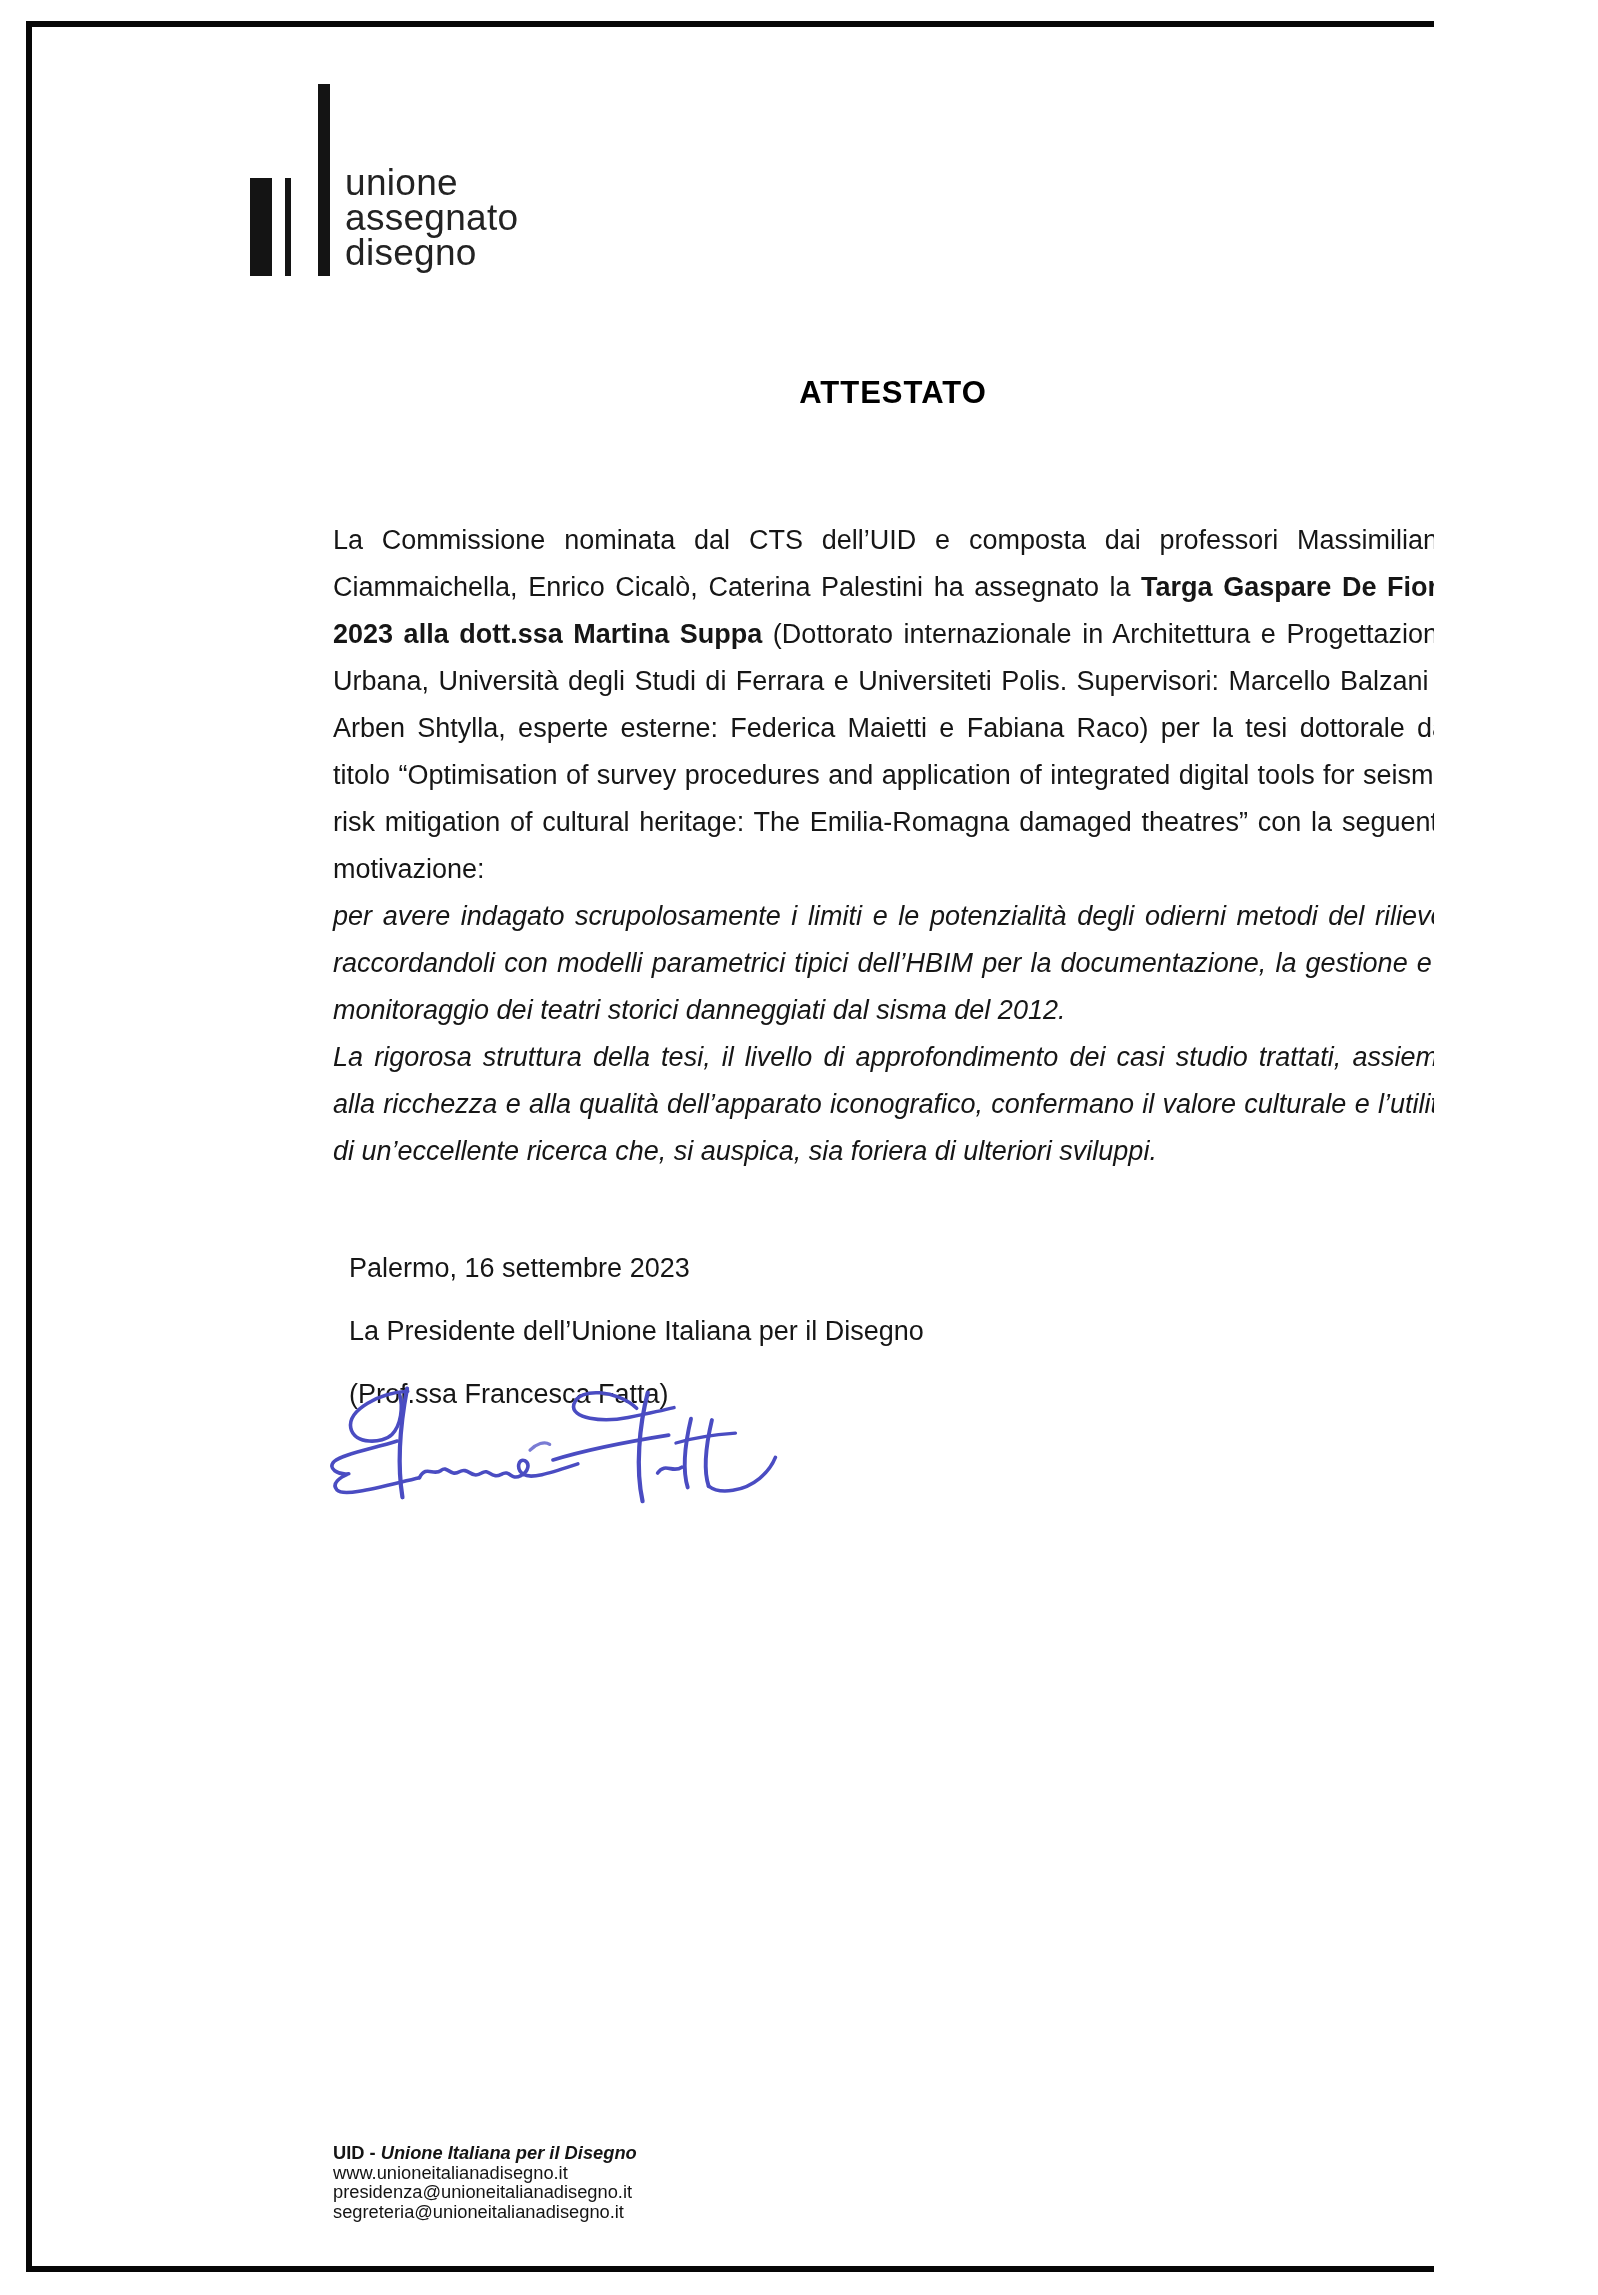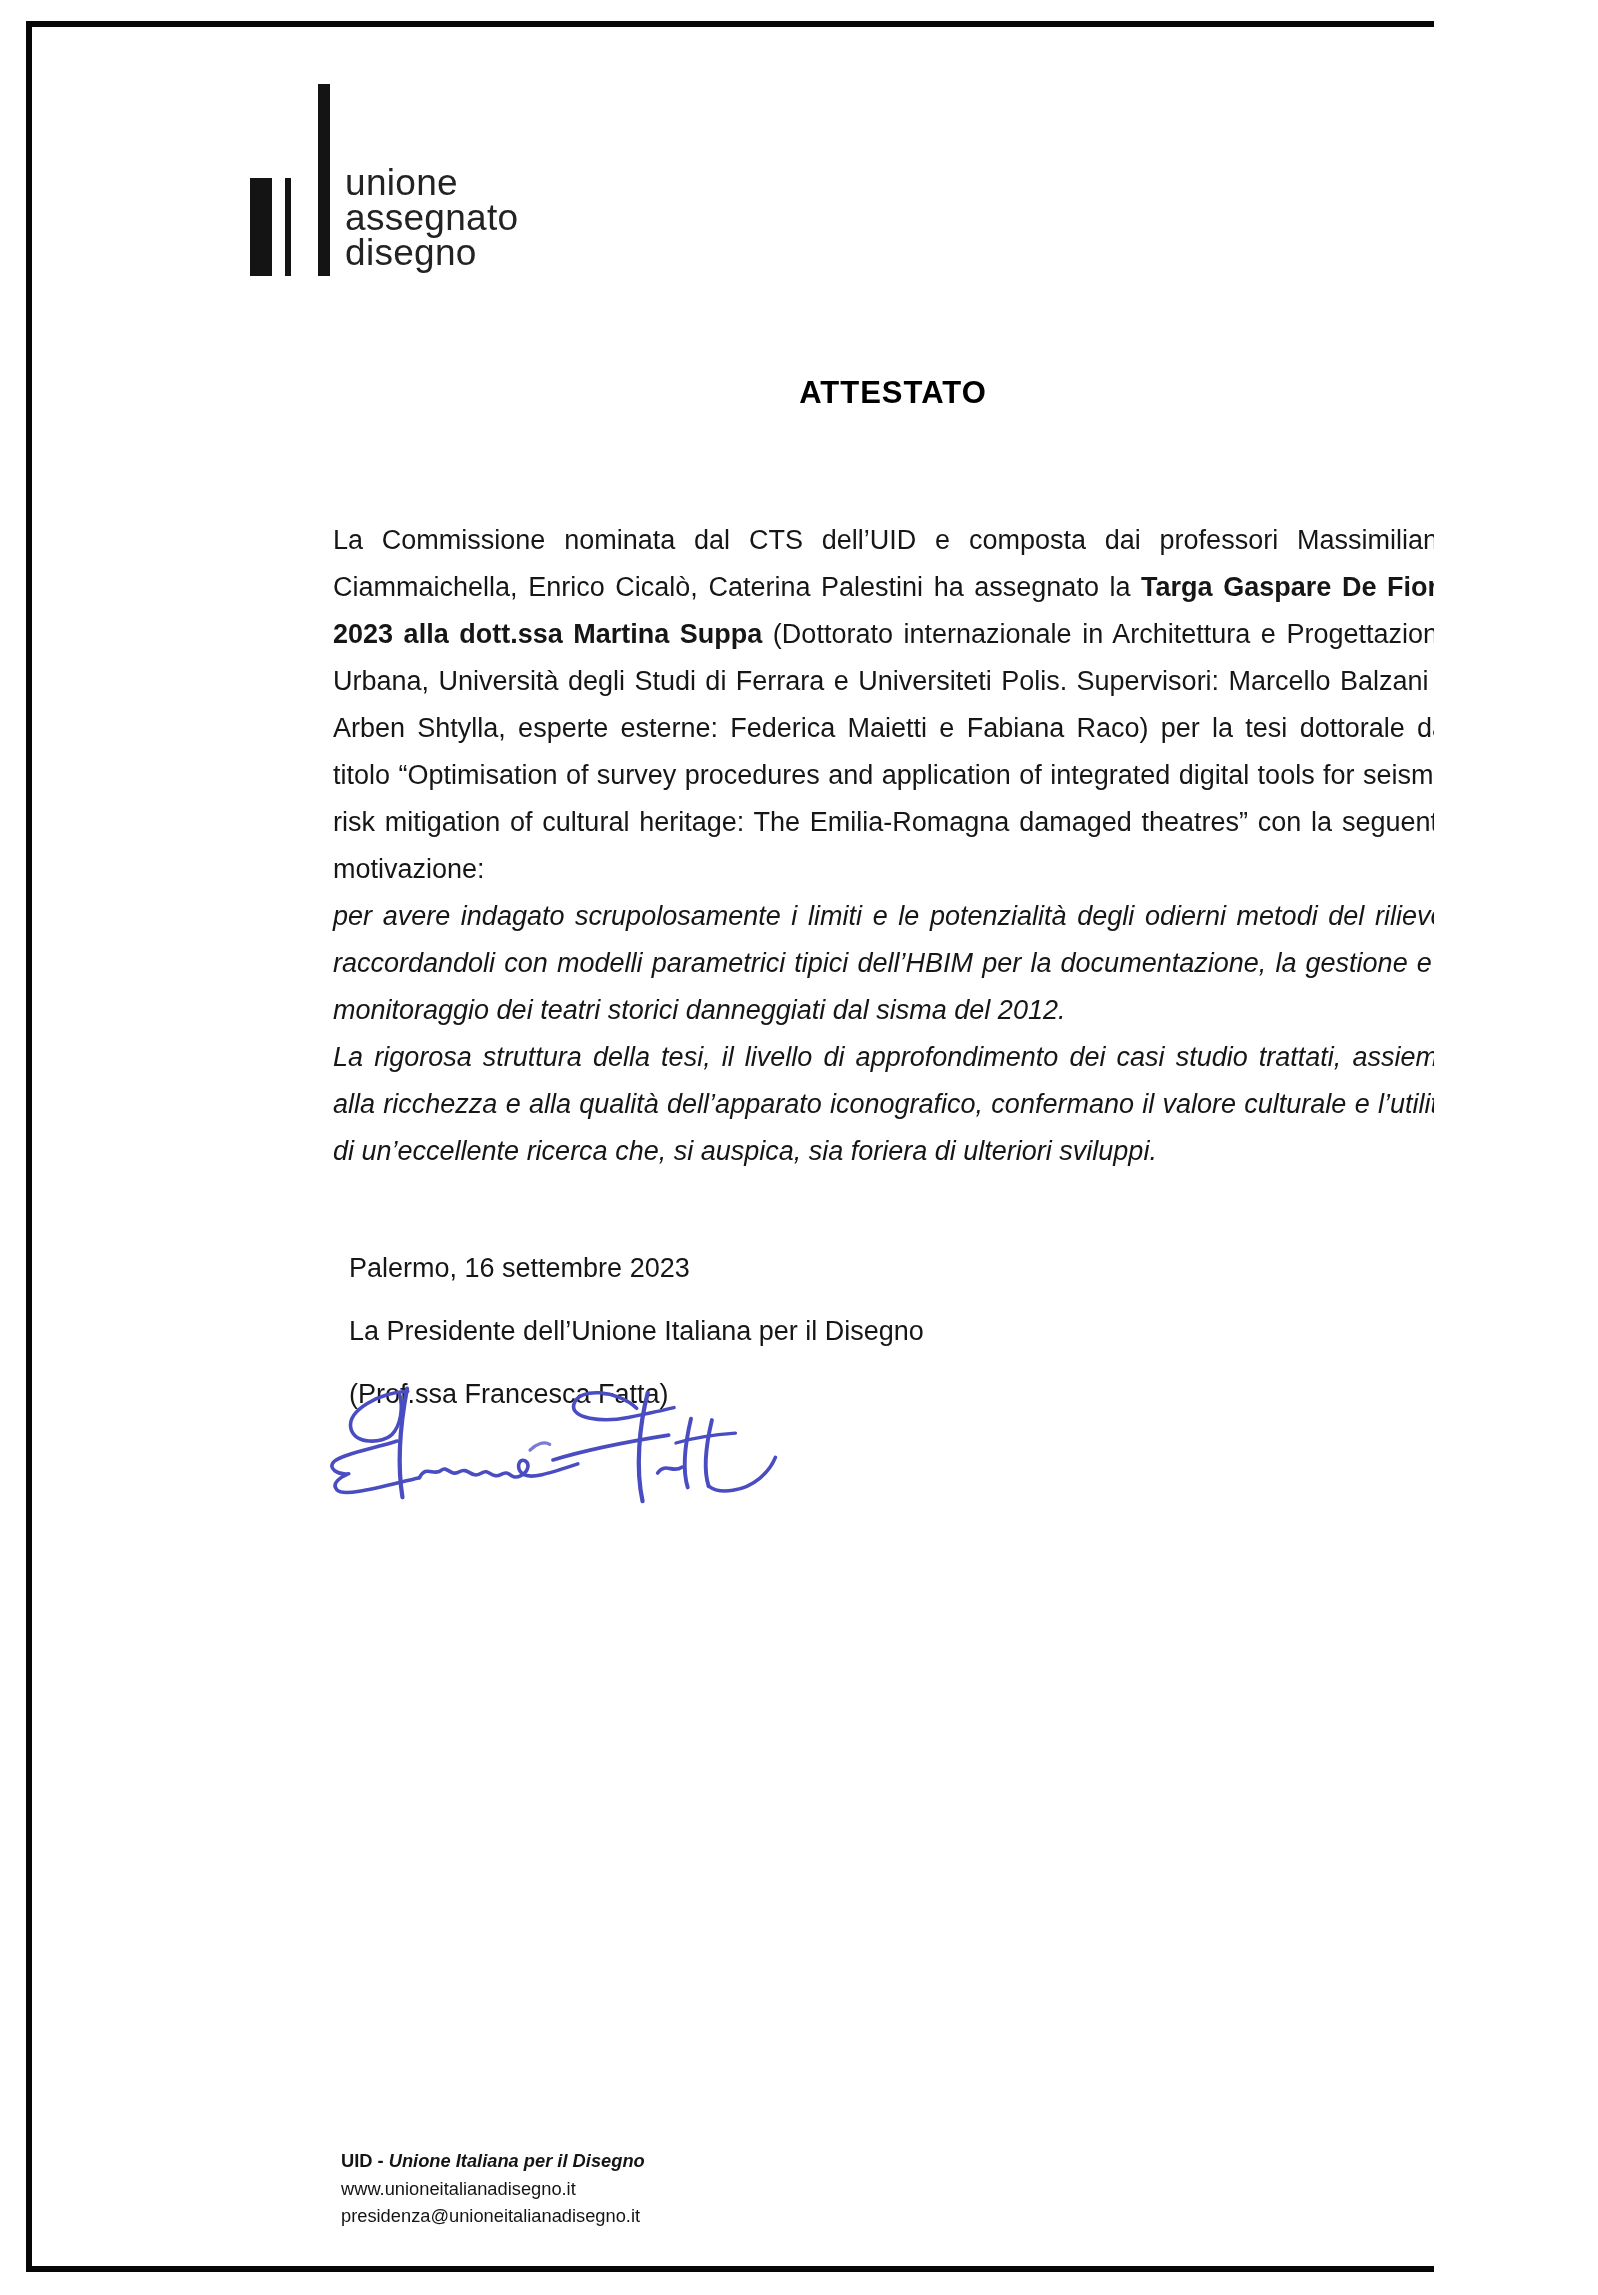--- a/index.html
+++ b/index.html
@@ -53,21 +53,21 @@
     font-size: 27px; line-height: 47px; color: #161616;
   }
   .closing p { margin: 16px; }
   
   .signature { position: absolute; left: 320px; top: 1379px; width: 458px; height: 141px; }
   
   .footer {
     position: absolute; left: 333px; top: 2143px; width: 1120px;
     font-size: 18.3px; line-height: 19.6px; color: #141414;
   }
-  .footer p { margin: 8px; }
+  .footer p { margin: 0; }
   .footer .org-line { font-weight: bold; }
   .footer .org-full { font-style: italic; }
 </style>
 </head>
 <body>
 
 <div class="page">
 
   <div class="frame"></div>
 
@@ -122,16 +122,17 @@
 
     <path stroke-width="5" d="M 544 95 C 574 86 607 82 635 80" stroke="#4a4cc2"></path>
 
     <path stroke-width="5.5" d="M 594 161 C 612 175 649 168 672 149 C 684 139 692 127 696 117" stroke="#4a4cc2"></path>
   </svg>
 
   <div class="footer">
     <p class="org-line"><span>UID - </span><span class="org-full">Unione Italiana per il Disegno</span></p>
     <p>www.unioneitalianadisegno.it</p>
     <p>presidenza@unioneitalianadisegno.it</p>
+    <p>segreteria@unioneitalianadisegno.it</p>
   </div>
 
 </div>
 
 
 </body></html>

